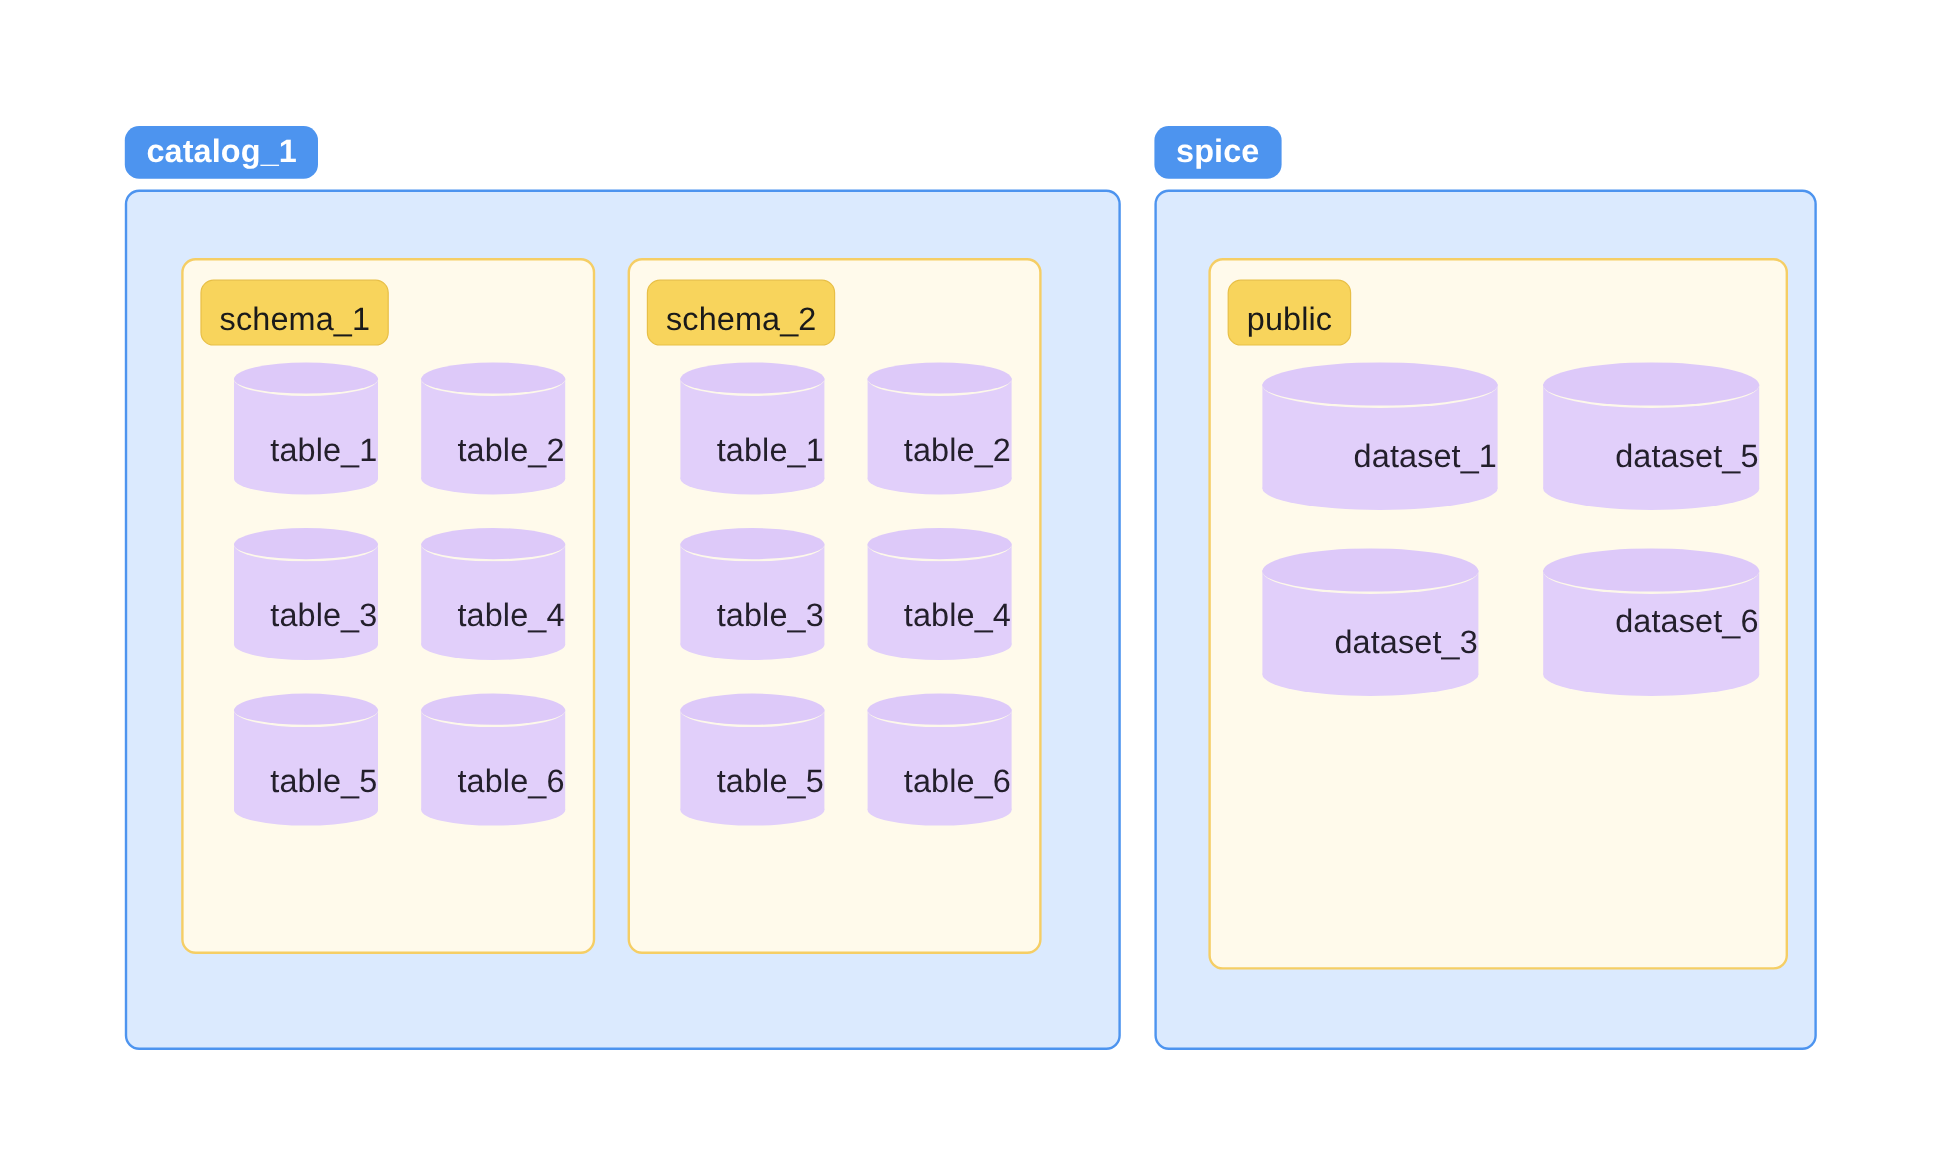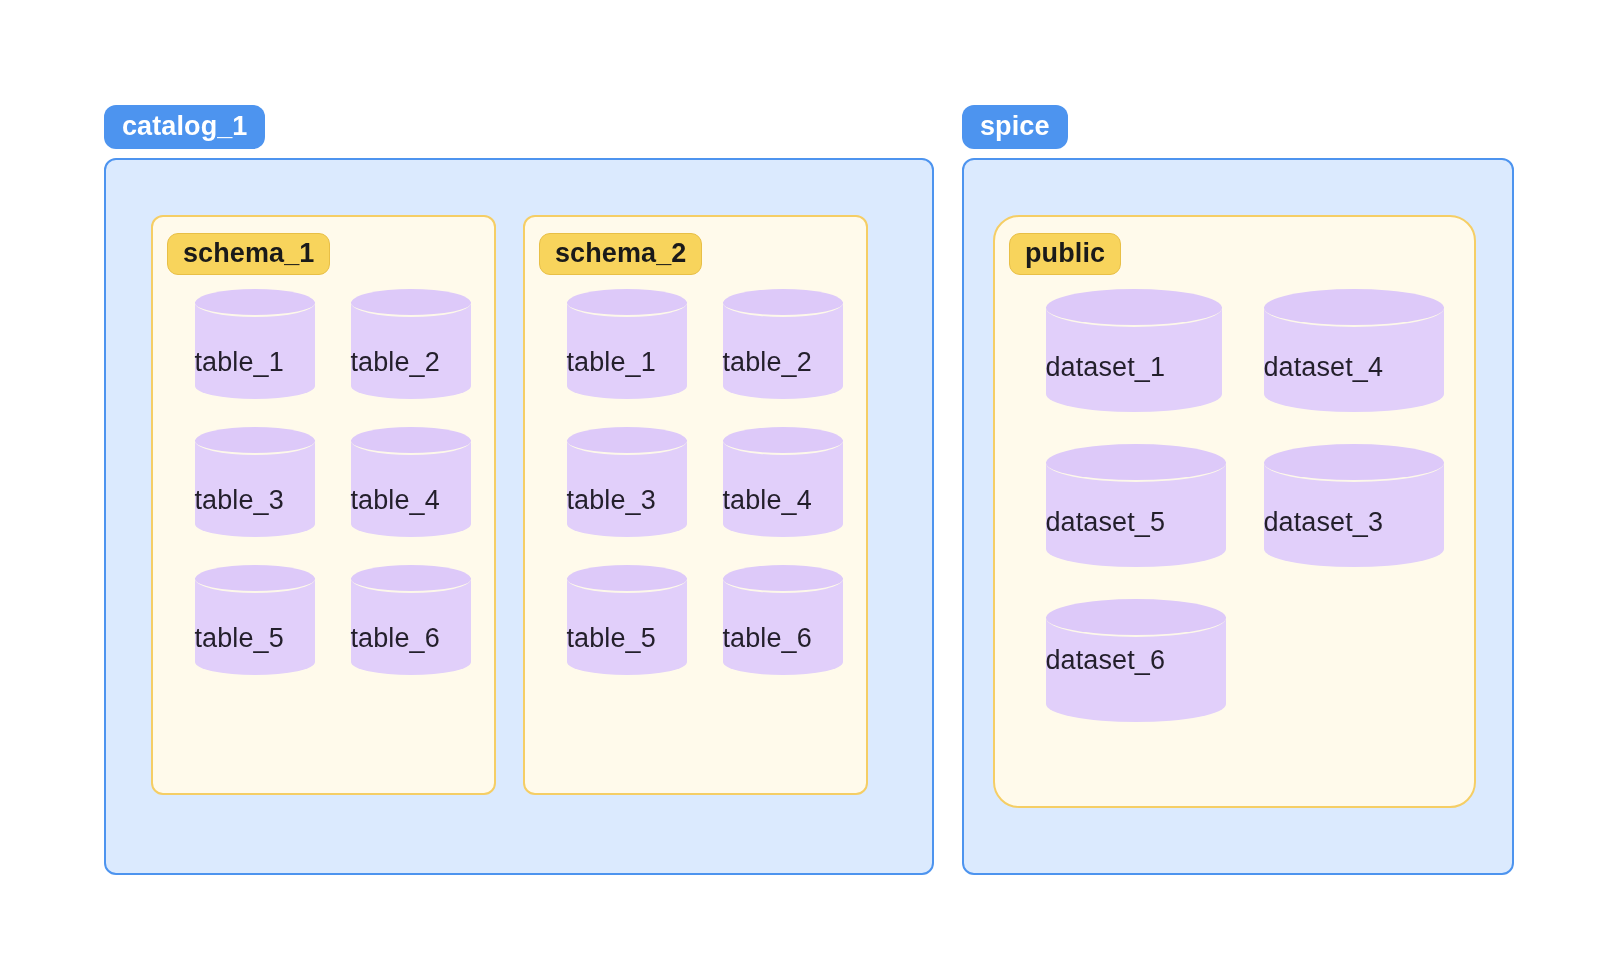--- a/index.html
+++ b/index.html
@@ -62,23 +62,23 @@
     box-sizing: border-box;
     display: flex;
     flex-direction: column;
   }
 
   .schema-tag {
     background: #f8d45c;
     border: 1.5px solid #e8bf46;
     color: #1a1a1a;
     font-size: 27px;
-    font-weight: 700;
+    font-weight: 400;
     letter-spacing: 0.1px;
-    padding: 5px 15px 7px 15px;
+    padding: 18px 15px 7px 15px;
     border-radius: 11px;
     line-height: 1.05;
     white-space: nowrap;
     align-self: flex-start;
     box-sizing: border-box;
   }
 
   .node-grid {
     display: grid;
     grid-template-columns: repeat(2, max-content);
@@ -110,21 +110,21 @@
     top: 0;
     background: #ddc9f9;
     border-radius: 50%;
     border-bottom: 2px solid #fdf8ea;
     box-sizing: border-box;
   }
   .cyl-label {
     position: absolute;
     left: 0;
     right: 0;
-    text-align: left;
+    text-align: right;
     color: #231f2b;
     font-size: 27px;
     font-weight: 400;
     letter-spacing: 0.1px;
     white-space: nowrap;
     z-index: 2;
   }
 </style>
 </head>
 <body>
@@ -225,35 +225,29 @@
 
     </div>
   </div>
 
   <div class="catalog-group" style="left:962px; top:105px; width:552px; height:770px;">
 
     <div class="catalog-tag">spice</div>
 
     <div class="catalog-box" style="left:0px; top:53px; width:552px; height:717px; padding:55px 0 0 0;">
 
-      <div class="schema-box" style="margin-left:29px; width:483px; height:593px; padding:16px 0 0 14px;border-radius:26px;">
+      <div class="schema-box" style="margin-left:43px; width:483px; height:593px; padding:16px 0 0 14px;">
         <div class="schema-tag">public</div>
 
         <div class="node-grid" style="margin-top:14px; gap:32px 38px; margin-left:6px;">
-          <div class="cyl" style="width:176px;height:123px;">
+          <div class="cyl" style="width:196px;height:123px;">
             <div class="cyl-bottom" style="bottom:0;height:36px;"></div>
             <div class="cyl-body" style="top:18px;bottom:18px;"></div>
             <div class="cyl-top" style="height:38px;"></div>
             <div class="cyl-label" style="top:63px;">dataset_1</div>
-          </div>
-          <div class="cyl" style="width:180px;height:123px;">
-            <div class="cyl-bottom" style="bottom:0;height:36px;"></div>
-            <div class="cyl-body" style="top:18px;bottom:18px;"></div>
-            <div class="cyl-top" style="height:38px;"></div>
-            <div class="cyl-label" style="top:63px;">dataset_4</div>
           </div>
           <div class="cyl" style="width:180px;height:123px;">
             <div class="cyl-bottom" style="bottom:0;height:36px;"></div>
             <div class="cyl-body" style="top:18px;bottom:18px;"></div>
             <div class="cyl-top" style="height:38px;"></div>
             <div class="cyl-label" style="top:63px;">dataset_5</div>
           </div>
           <div class="cyl" style="width:180px;height:123px;">
             <div class="cyl-bottom" style="bottom:0;height:36px;"></div>
             <div class="cyl-body" style="top:18px;bottom:18px;"></div>

